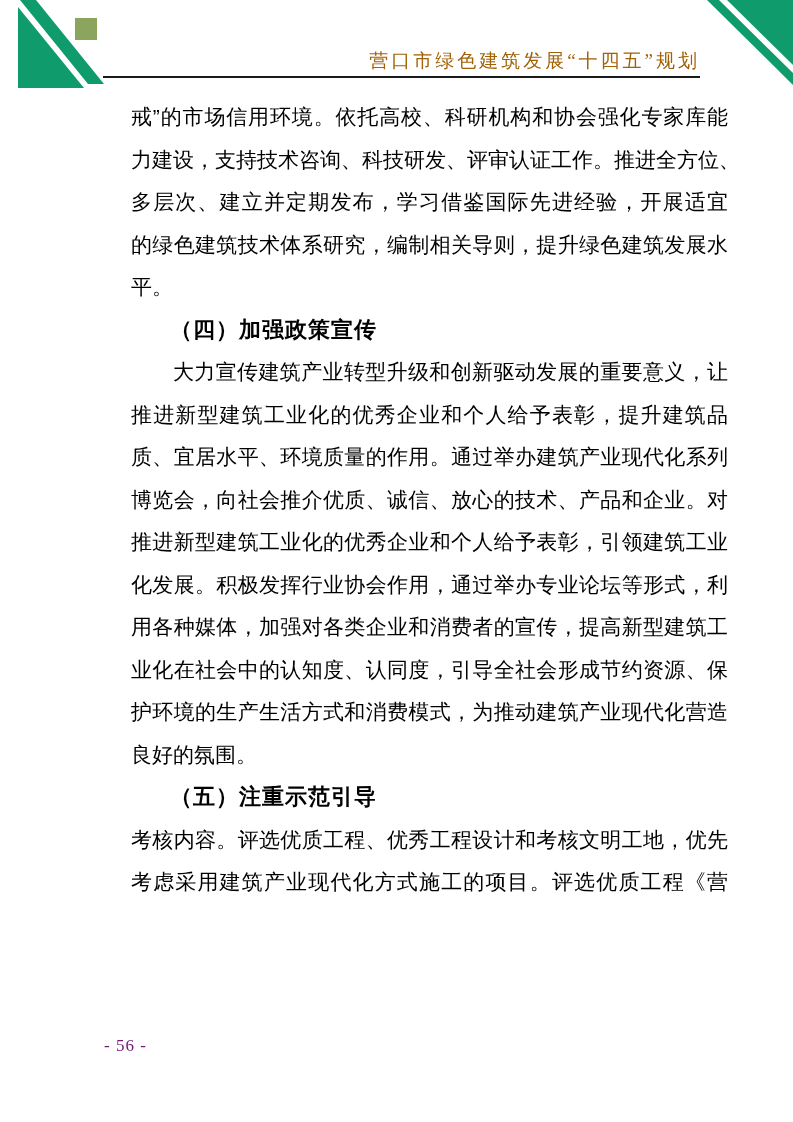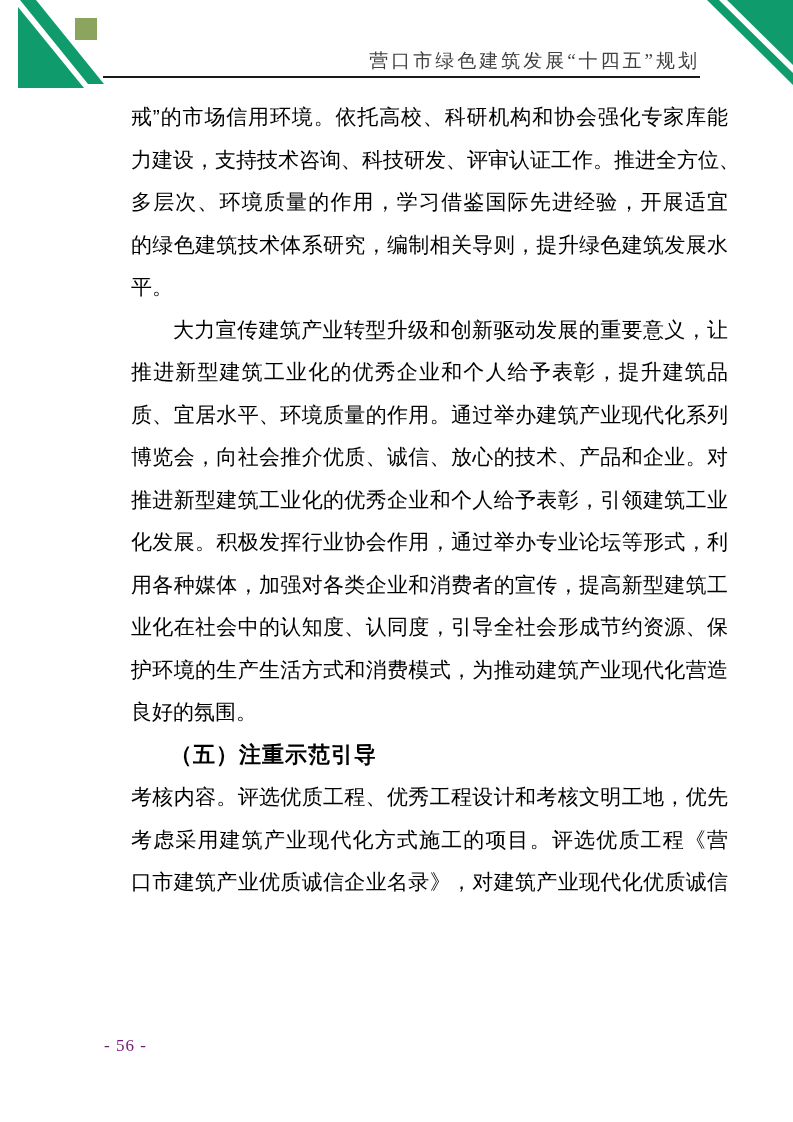--- a/index.html
+++ b/index.html
@@ -32,21 +32,21 @@
     left: 75px; top: 18px;
     width: 22px; height: 22px;
   }
   .header-title {
     position: absolute;
     top: 48px;
     right: 93px;
     font-family: "Liberation Serif", serif;
     font-size: 19px;
     letter-spacing: 3px;
-    color: #404040;
+    color: #a16207;
     white-space: nowrap;
   }
   .header-rule {
     position: absolute;
     left: 103px;
     top: 76px;
     width: 597px;
     height: 2px;
     background: #1a1a1a;
   }
@@ -113,34 +113,34 @@
     <polygon points="17,0 29,0 103,73 103,85" fill="#0f9b6c"></polygon>
     <polygon points="37,0 103,0 103,65" fill="#0f9b6c"></polygon>
   </svg>
 
   <div class="header-title">营口市绿色建筑发展“十四五”规划</div>
   <div class="header-rule"></div>
 
   <div class="doc-body">
       <div class="line">戒”的市场信用环境。依托高校、科研机构和协会强化专家库能</div>
       <div class="line">力建设，支持技术咨询、科技研发、评审认证工作。推进全方位、</div>
-      <div class="line">多层次、环境质量的作用，学习借鉴国际先进经验，开展适宜</div>
+      <div class="line">多层次、建立并定期发布，学习借鉴国际先进经验，开展适宜</div>
       <div class="line">的绿色建筑技术体系研究，编制相关导则，提升绿色建筑发展水</div>
       <div class="line last">平。</div>
+      <div class="heading">（四）加强政策宣传</div>
       <div class="line indent">大力宣传建筑产业转型升级和创新驱动发展的重要意义，让</div>
       <div class="line">推进新型建筑工业化的优秀企业和个人给予表彰，提升建筑品</div>
       <div class="line">质、宜居水平、环境质量的作用。通过举办建筑产业现代化系列</div>
       <div class="line">博览会，向社会推介优质、诚信、放心的技术、产品和企业。对</div>
       <div class="line">推进新型建筑工业化的优秀企业和个人给予表彰，引领建筑工业</div>
       <div class="line">化发展。积极发挥行业协会作用，通过举办专业论坛等形式，利</div>
       <div class="line">用各种媒体，加强对各类企业和消费者的宣传，提高新型建筑工</div>
       <div class="line">业化在社会中的认知度、认同度，引导全社会形成节约资源、保</div>
       <div class="line">护环境的生产生活方式和消费模式，为推动建筑产业现代化营造</div>
       <div class="line last">良好的氛围。</div>
       <div class="heading">（五）注重示范引导</div>
       <div class="line">考核内容。评选优质工程、优秀工程设计和考核文明工地，优先</div>
       <div class="line">考虑采用建筑产业现代化方式施工的项目。评选优质工程《营</div>
-      <div class="line">口市建筑产业优质诚信企业名录》，对建筑产业现代化优质诚信</div>
     </div>
 
   <div class="footer">- 56 -</div>
 
 </div>
 
 </body></html>

